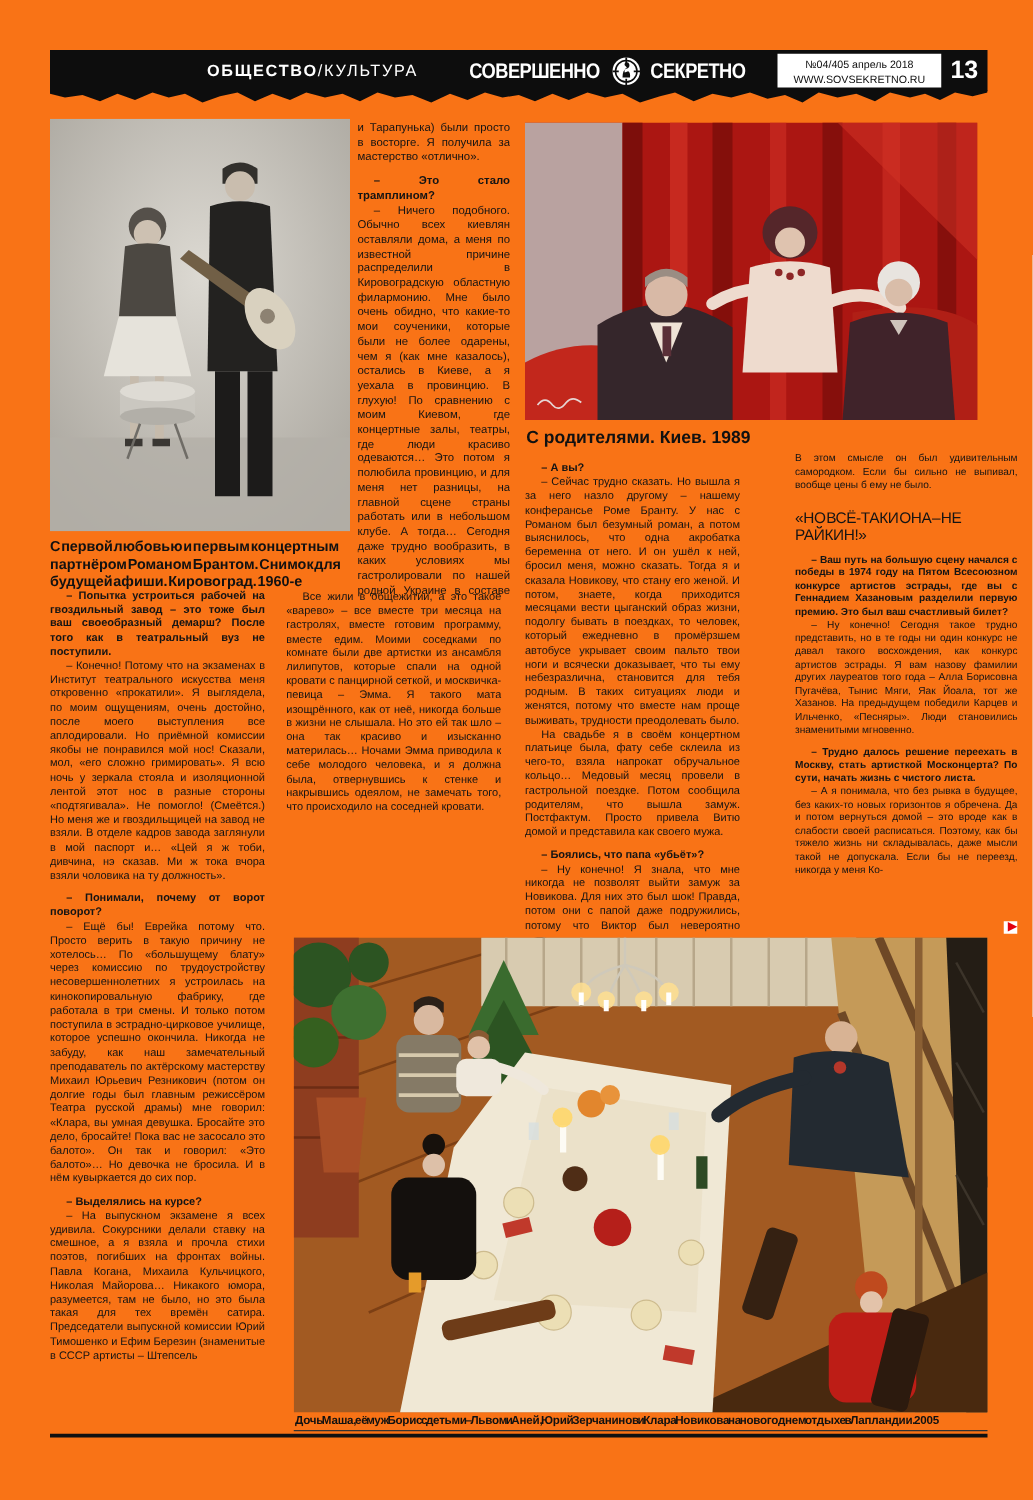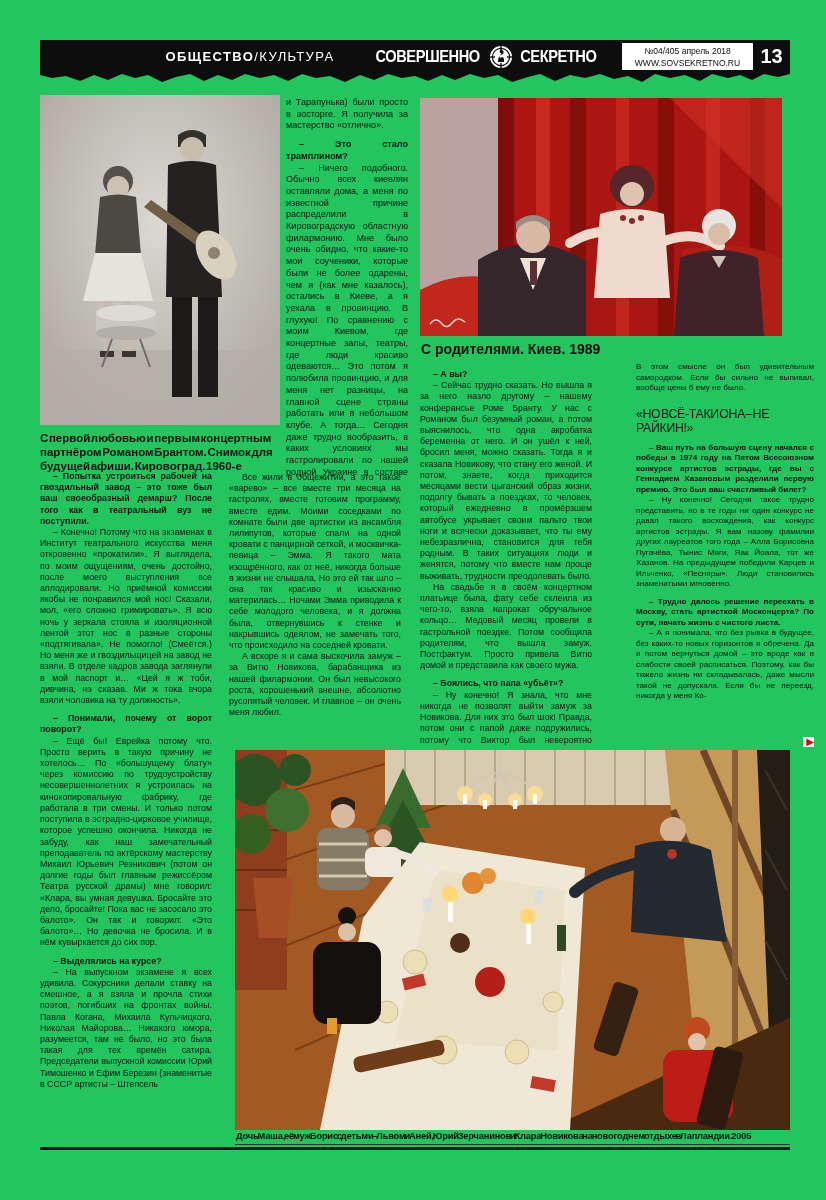--- a/index.html
+++ b/index.html
@@ -1,16 +1,16 @@
 <!DOCTYPE html>
 <html lang="ru"><head>
 <meta charset="utf-8">
 <style>
   html,body{margin:0;padding:0;background:#e9e9e9;}
-  .page{position:relative;width:826px;height:1200px;background:#22c55e;margin:0 auto;
+  .page{position:relative;width:826px;height:1200px;background:#f97316;margin:0 auto;
         font-family:"Liberation Sans",sans-serif;color:#141414;overflow:hidden;}
   
   .hdr{position:absolute;left:40px;top:40px;width:750px;height:33px;background:#0d0d0d;}
   .hdr-tear{position:absolute;left:40px;top:72px;width:750px;height:11px;}
   .section{position:absolute;left:70px;top:9px;width:280px;text-align:center;color:#fff;
            font-size:13px;letter-spacing:1.4px;white-space:nowrap;}
   .section b{font-weight:bold;}
   .logo{position:absolute;left:327px;top:3px;height:27px;display:flex;align-items:center;color:#fff;}
   .logo .w{font-weight:bold;font-size:17px;letter-spacing:-.5px;transform:scaleX(.86);
            display:inline-block;white-space:nowrap;}
@@ -172,21 +172,20 @@
   <div class="tcol colA">
       <p class="p-q">– Попытка устроиться рабочей на гвоздильный завод – это тоже был ваш своеобразный демарш? После того как в театральный вуз не поступили.</p>
       <p class="p-a">– Конечно! Потому что на экзаменах в Институт театрального искусства меня откровенно «прокатили». Я выглядела, по моим ощущениям, очень достойно, после моего выступления все аплодировали. Но приёмной комиссии якобы не понравился мой нос! Сказали, мол, «его сложно гримировать». Я всю ночь у зеркала стояла и изоляционной лентой этот нос в разные стороны «подтягивала». Не помогло! (Смеётся.) Но меня же и гвоздильщицей на завод не взяли. В отделе кадров завода заглянули в мой паспорт и… «Цей я ж тоби, дивчина, нэ сказав. Ми ж тока вчора взяли чоловика на ту должность».</p>
       <p class="p-q">– Понимали, почему от ворот поворот?</p>
       <p class="p-a">– Ещё бы! Еврейка потому что. Просто верить в такую причину не хотелось… По «большущему блату» через комиссию по трудоустройству несовершеннолетних я устроилась на кинокопировальную фабрику, где работала в три смены. И только потом поступила в эстрадно-цирковое училище, которое успешно окончила. Никогда не забуду, как наш замечательный преподаватель по актёрскому мастерству Михаил Юрьевич Резникович (потом он долгие годы был главным режиссёром Театра русской драмы) мне говорил: «Клара, вы умная девушка. Бросайте это дело, бросайте! Пока вас не засосало это балото». Он так и говорил: «Это балото»… Но девочка не бросила. И в нём кувыркается до сих пор.</p>
       <p class="p-q">– Выделялись на курсе?</p>
       <p class="p-a">– На выпускном экзамене я всех удивила. Сокурсники делали ставку на смешное, а я взяла и прочла стихи поэтов, погибших на фронтах войны. Павла Когана, Михаила Кульчицкого, Николая Майорова… Никакого юмора, разумеется, там не было, но это была такая для тех времён сатира. Председатели выпускной комиссии Юрий Тимошенко и Ефим Березин (знаменитые в СССР артисты – Штепсель</p>
     </div>
   <div class="tcol colB">
       <p class="p-a">Все жили в общежитии, а это такое «варево» – все вместе три месяца на гастролях, вместе готовим программу, вместе едим. Моими соседками по комнате были две артистки из ансамбля лилипутов, которые спали на одной кровати с панцирной сеткой, и москвичка-певица – Эмма. Я такого мата изощрённого, как от неё, никогда больше в жизни не слышала. Но это ей так шло – она так красиво и изысканно материлась… Ночами Эмма приводила к себе молодого человека, и я должна была, отвернувшись к стенке и накрывшись одеялом, не замечать того, что происходило на соседней кровати.</p>
-      <p class="p-a">А вскоре я и сама выскочила замуж – за Витю Новикова, барабанщика из нашей филармонии. Он был невысокого роста, хорошенький внешне, абсолютно русопятый человек. И главное – он очень меня любил.</p>
     </div>
   <div class="tcol colC">
       <p class="p-q">– А вы?</p>
       <p class="p-a">– Сейчас трудно сказать. Но вышла я за него назло другому – нашему конферансье Роме Бранту. У нас с Романом был безумный роман, а потом выяснилось, что одна акробатка беременна от него. И он ушёл к ней, бросил меня, можно сказать. Тогда я и сказала Новикову, что стану его женой. И потом, знаете, когда приходится месяцами вести цыганский образ жизни, подолгу бывать в поездках, то человек, который ежедневно в промёрзшем автобусе укрывает своим пальто твои ноги и всячески доказывает, что ты ему небезразлична, становится для тебя родным. В таких ситуациях люди и женятся, потому что вместе нам проще выживать, трудности преодолевать было.</p>
       <p class="p-a">На свадьбе я в своём концертном платьице была, фату себе склеила из чего-то, взяла напрокат обручальное кольцо… Медовый месяц провели в гастрольной поездке. Потом сообщила родителям, что вышла замуж. Постфактум. Просто привела Витю домой и представила как своего мужа.</p>
       <p class="p-q">– Боялись, что папа «убьёт»?</p>
       <p class="p-a">– Ну конечно! Я знала, что мне никогда не позволят выйти замуж за Новикова. Для них это был шок! Правда, потом они с папой даже подружились, потому что Виктор был невероятно рукастым – всё умел починить, наладить, улучшить.</p>
     </div>
   <div class="tcol colD">
     <p class="p-plain">В этом смысле он был удивительным самородком. Если бы сильно не выпивал, вообще цены б ему не было.</p>

